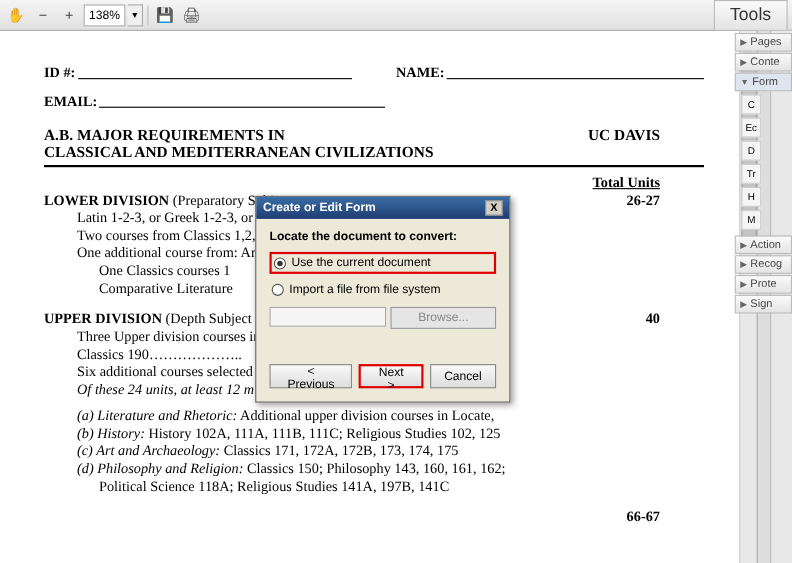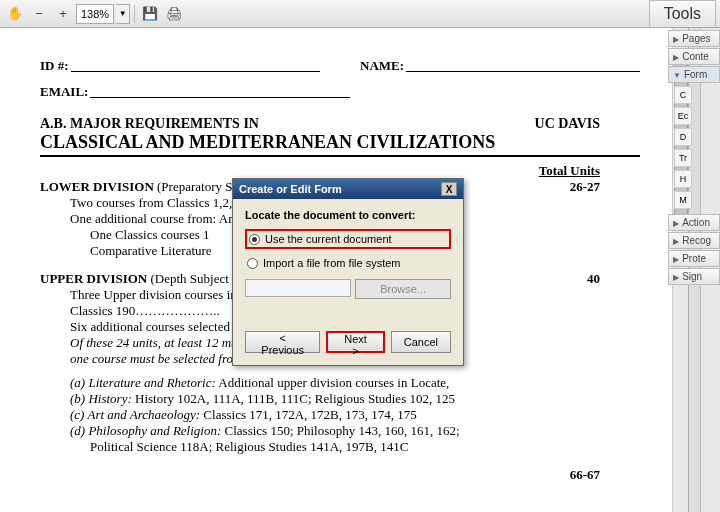--- a/index.html
+++ b/index.html
@@ -13,21 +13,21 @@
 .zoom-dd { width: 14px; height: 20px; border: 1px solid #aaa; border-left: none; background: #f0f0f0; font-size: 8px; display: flex; align-items: center; justify-content: center; }
 .tools-lbl { margin-left: auto; font-size: 16px; color: #333; padding: 4px 14px; background: linear-gradient(#fafafa,#e4e4e4); border: 1px solid #bbb; border-bottom: none; cursor: pointer; }
 
 
 .doc-area { position: absolute; top: 28px; left: 0; right: 32px; bottom: 0; background: #888; overflow: hidden; }
 .page { position: absolute; top: 0; left: 0; background: #fff; width: 680px; height: 700px; padding: 30px 40px; font-family: "Times New Roman", serif; color: #000; font-size: 13px; }
 .row { display: flex; margin-bottom: 4px; }
 .f-lbl { font-weight: bold; }
 .f-line { flex: 1; border-bottom: 1px solid #000; margin-left: 2px; height: 14px; }
 .sec-title { font-weight: bold; font-size: 14px; margin-top: 12px; }
-.sec-sub { font-weight: bold; font-size: 18px; border-bottom: 2px solid #000; padding-bottom: 2px; margin-bottom: 6px; }
+.sec-sub { font-weight: bold; font-size: 14px; border-bottom: 2px solid #000; padding-bottom: 2px; margin-bottom: 6px; }
 .ucd { position: absolute; right: 40px; font-weight: bold; }
 .tu-h { position: absolute; right: 40px; font-weight: bold; text-decoration: underline; }
 .tu-v { position: absolute; right: 40px; font-weight: bold; }
 .body-line { margin-left: 30px; }
 .body-sub { margin-left: 50px; }
 .ital { font-style: italic; }
 .total-line { font-weight: bold; margin-top: 12px; }
 
 
 .side { position: absolute; top: 28px; right: 0; width: 32px; bottom: 0; background: #e8e8e8; border-left: 1px solid #aaa; }
@@ -95,34 +95,34 @@
     <div class="sec-sub">CLASSICAL AND MEDITERRANEAN CIVILIZATIONS</div>
 
     <div style="position:relative;height:16px;margin-top:6px">
       <span class="tu-h">Total Units</span>
     </div>
 
     <div style="position:relative">
       <span class="f-lbl">LOWER DIVISION</span><span> (Preparatory Subje</span>
       <span class="tu-v">26-27</span>
     </div>
+    <div class="body-line" style="position:relative"><span>Latin 1-2-3, or Greek 1-2-3, or</span><span style="position:absolute;left:290px">5</span></div>
     <div class="body-line" style="position:relative"><span>Two courses from Classics 1,2,3</span><span style="position:absolute;left:290px">8</span></div>
     <div class="body-line"><span>One additional course from:   Ar</span></div>
     <div class="body-sub"><span>One Classics courses 1</span></div>
     <div class="body-sub" style="position:relative"><span>Comparative Literature</span><span style="position:absolute;left:270px">3-4</span></div>
 
     <div style="position:relative;margin-top:12px">
       <span class="f-lbl">UPPER DIVISION</span><span> (Depth Subject Mat</span>
       <span class="tu-v">40</span>
     </div>
     <div class="body-line" style="position:relative"><span>Three Upper division courses in</span><span style="position:absolute;left:290px">2</span></div>
     <div class="body-line" style="position:relative"><span>Classics 190………………..</span><span style="position:absolute;left:290px">4</span></div>
     <div class="body-line" style="position:relative"><span>Six additional courses selected f</span><span style="position:absolute;left:290px">24</span></div>
     <div class="body-line ital"><span>Of these 24 units, at least 12 mu</span></div>
-    <div class="body-line ital"><span>one course must be selected fron</span></div>
 
     <div class="body-line" style="margin-top:8px"><span class="ital">(a)  Literature and Rhetoric:</span><span> Additional upper division courses in Locate,</span></div>
     <div class="body-line"><span class="ital">(b)  History:</span><span> History 102A, 111A, 111B, 111C; Religious Studies 102, 125</span></div>
     <div class="body-line"><span class="ital">(c)  Art and Archaeology:</span><span> Classics 171, 172A, 172B, 173, 174, 175</span></div>
     <div class="body-line"><span class="ital">(d)  Philosophy and Religion:</span><span> Classics 150; Philosophy 143, 160, 161, 162;</span></div>
     <div class="body-sub"><span>Political Science 118A; Religious Studies 141A, 197B, 141C</span></div>
 
     <div class="total-line" style="position:relative">
       <span class="tu-v" style="font-weight:bold">66-67</span>
     </div>

